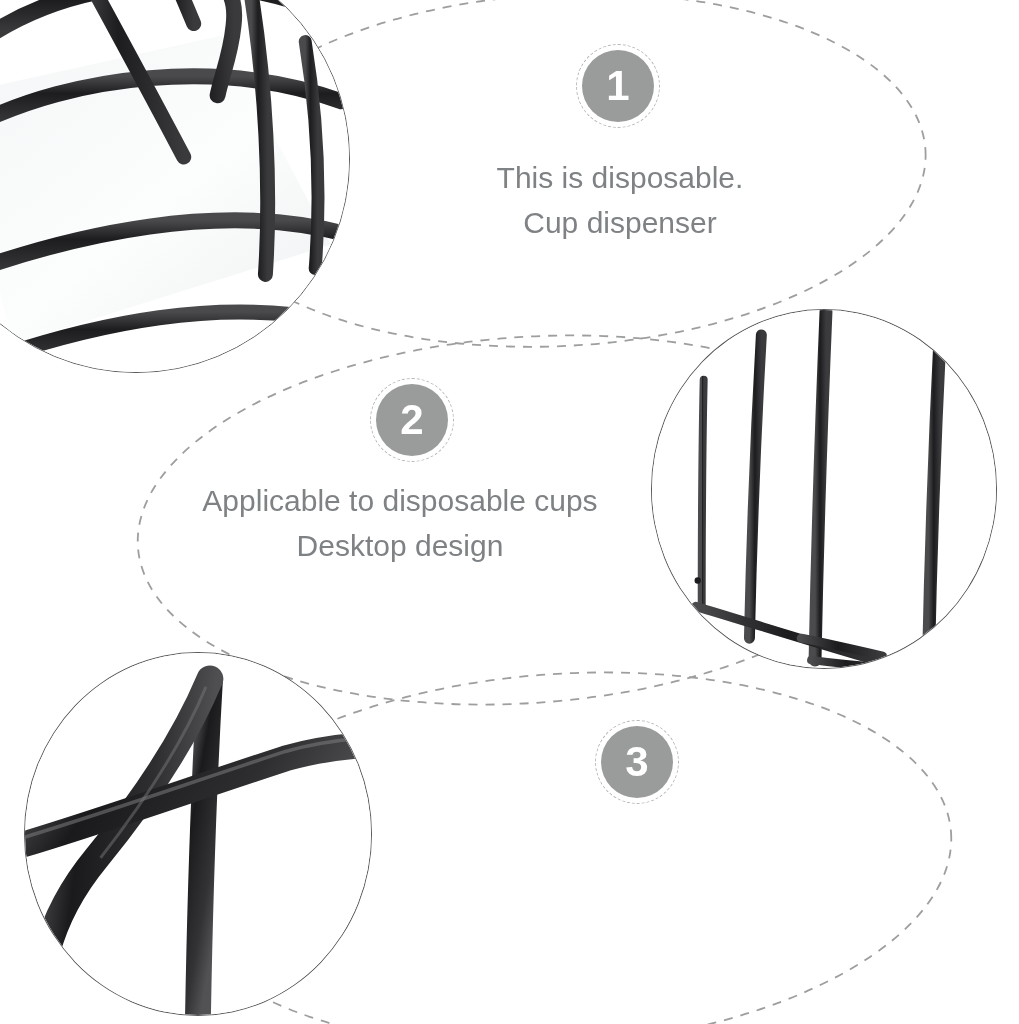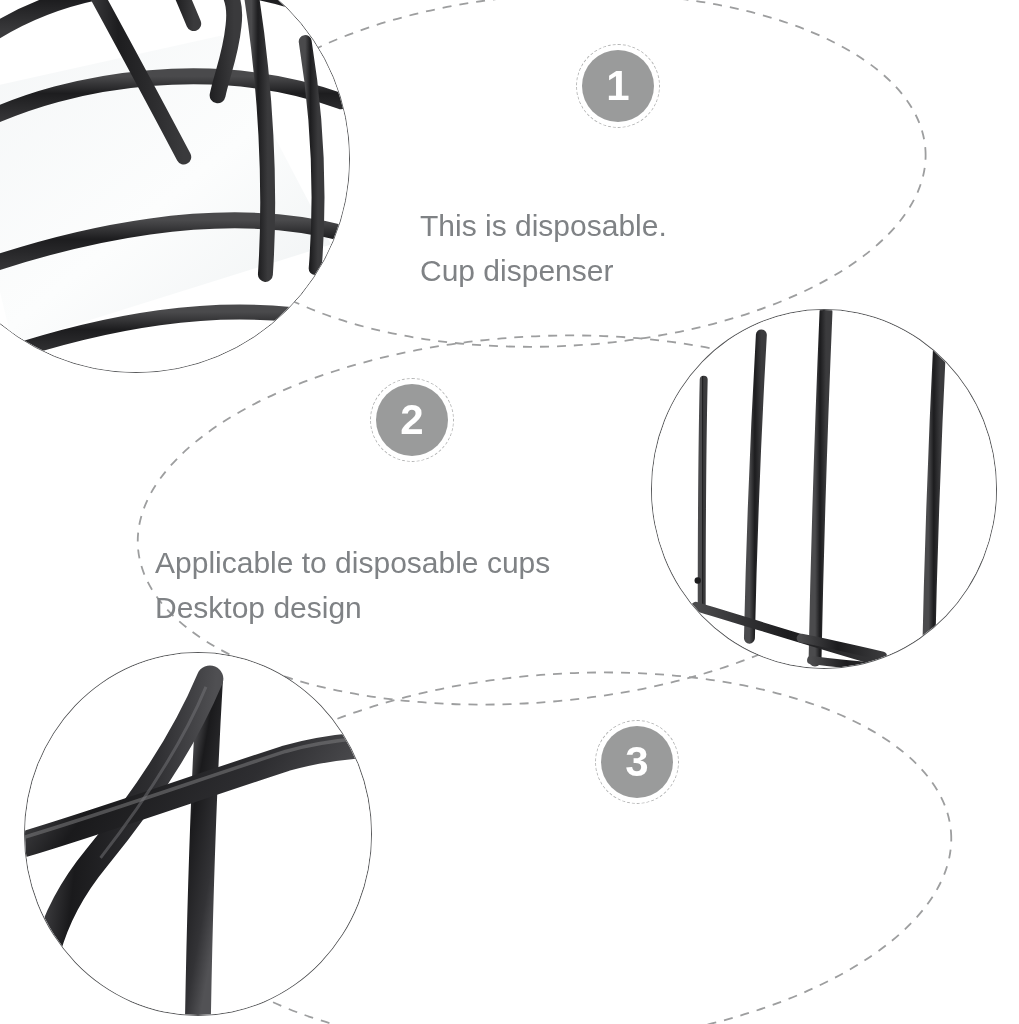--- a/index.html
+++ b/index.html
@@ -56,30 +56,30 @@
   #ring1  { left: 576px; top: 44px; }
   #badge2 { left: 376px; top: 384px; }
   #ring2  { left: 370px; top: 378px; }
   #badge3 { left: 601px; top: 726px; }
   #ring3  { left: 595px; top: 720px; }
 
   
   .caption {
     position: absolute;
     color: #7f8285;
+    text-align: center;
     font-weight: normal;
     white-space: pre-line;
-    margin-top: 48px;
   }
   #cap1 {
     left: 420px; top: 155px; width: 400px;
     font-size: 30px; line-height: 45px;
   }
   #cap2 {
-    left: 155px; top: 492px; width: 490px;
+    left: 155px; top: 478px; width: 490px;
     font-size: 30px; line-height: 45px;
   }
   #cap3 {
     left: 450px; top: 825px; width: 450px;
     font-size: 29px; line-height: 45px;
   }
 
   
   .photo {
     position: absolute;

